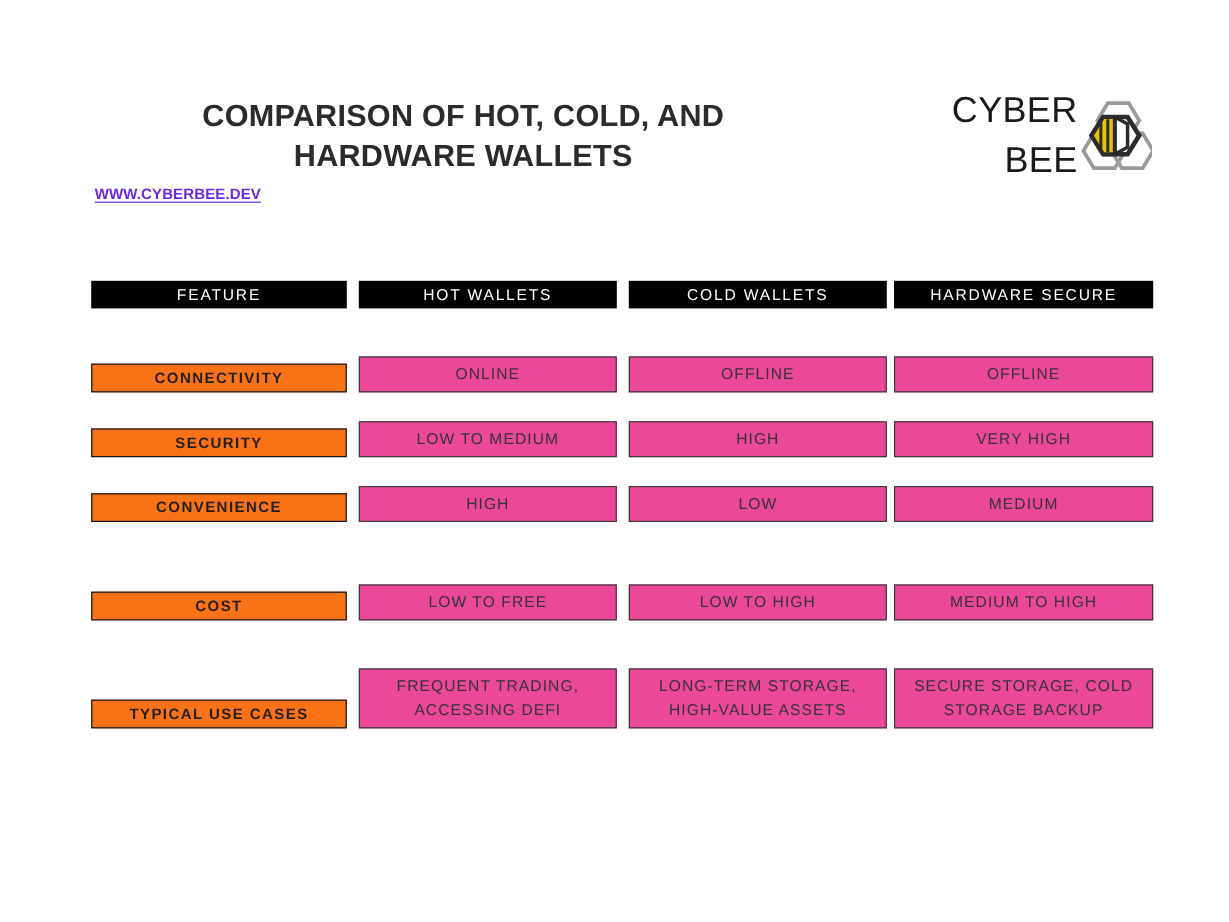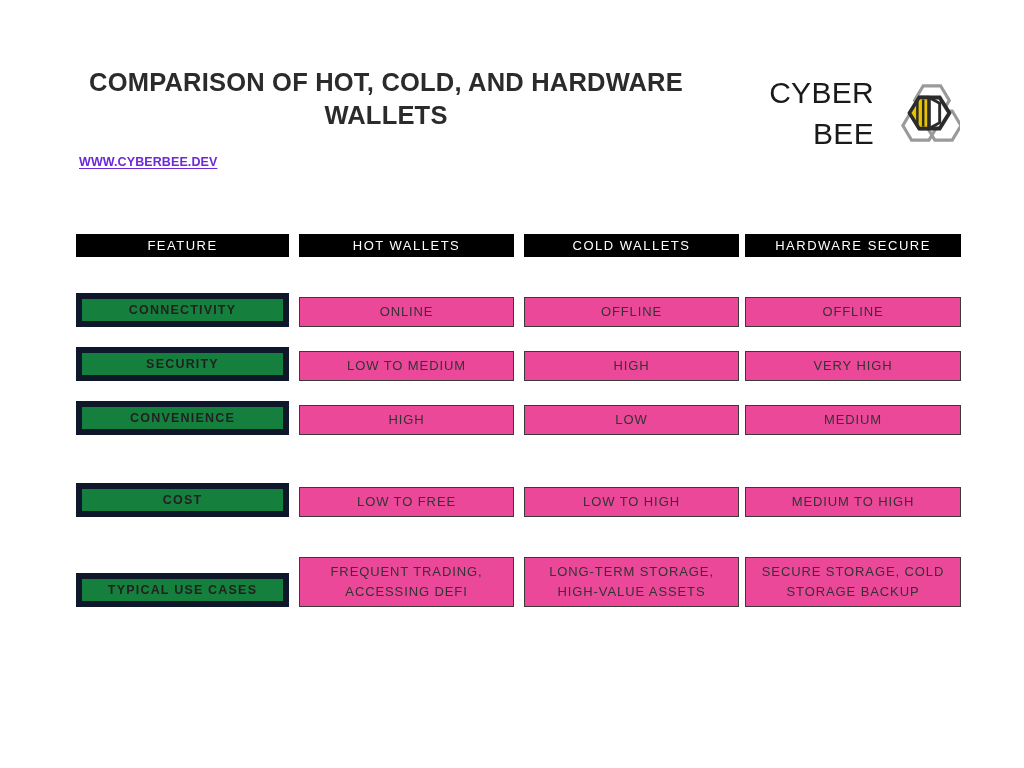--- a/index.html
+++ b/index.html
@@ -30,42 +30,42 @@
     top: 66px;
     width: 620px;
     text-align: center;
   }
   .main-title {
     font-size: 25.5px;
     font-weight: bold;
     line-height: 1.28;
     letter-spacing: 0.2px;
     color: #2b2b2b;
-    margin: 0;
+    margin: 15px;
     text-transform: uppercase;
   }
   .site-url {
     position: absolute;
     left: 79px;
     top: 155px;
     font-size: 12.5px;
     font-weight: bold;
     letter-spacing: 0.1px;
     color: #6d28d9;
     text-decoration: underline;
     text-underline-offset: 2px;
   }
 
   .brand {
     position: absolute;
     right: 64px;
     top: 72px;
     display: flex;
     align-items: center;
-    gap: 24px;
+    gap: 0;
   }
   .brand-name {
     font-size: 30px;
     font-weight: 400;
     line-height: 1.38;
     color: #1a1a1a;
     text-align: right;
     letter-spacing: 0.3px;
     white-space: pre-line;
   }
@@ -106,22 +106,22 @@
   .header-cell {
     background: #000000;
     color: #ffffff;
     font-size: 13px;
     letter-spacing: 1.5px;
     font-weight: 400;
   }
 
   .body-row { margin-bottom: 7px; }
   .label-cell {
-    background: #15803d;
-    border: 6px solid #0f172a;
+    background: #f97316;
+    border: 1px solid #0f172a;
     color: #231f20;
     font-size: 12.5px;
     font-weight: bold;
     letter-spacing: 1.2px;
   }
   .value-cell {
     background: #ec4899;
     border: 1px solid #3a3a3a;
     color: #333333;
     font-size: 13px;

